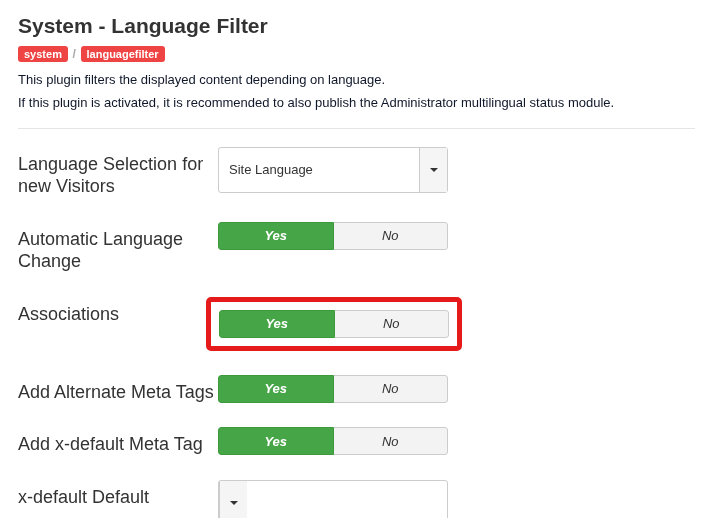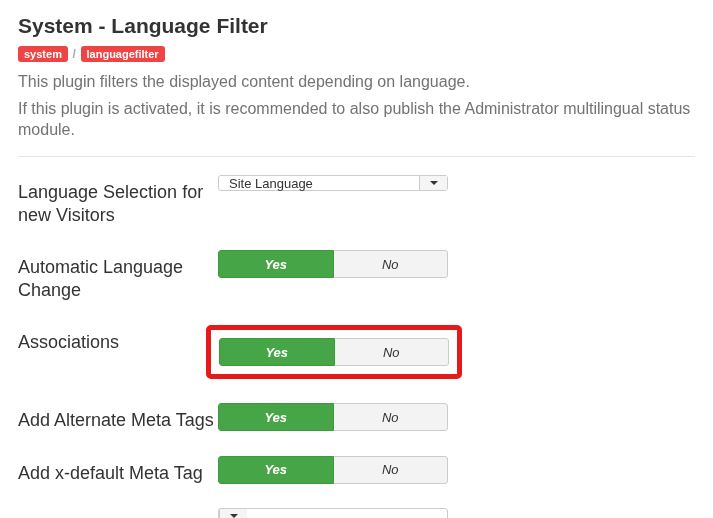--- a/index.html
+++ b/index.html
@@ -22,21 +22,21 @@
   .tag {
     display: inline-block;
     background: #ef4444;
     color: #fff;
     font-size: 11px;
     font-weight: 700;
     padding: 2px 6px;
     border-radius: 3px;
   }
   .slash { display:inline-block; color:#aaa; font-weight:700; margin:0 1px; font-size:12px; }
-  .desc p { margin: 6px 0; font-size: 16px; color:#737373; line-height:1.3; }
+  .desc p { margin: 6px 0; font-size: 13px; color:#0f172a; line-height:1.3; }
   .desc p.bold { font-weight:700; }
   hr.sep {
     border: none;
     border-top: 1px solid #e5e5e5;
     margin: 16px 0 18px 0;
   }
   .field-row {
     display: flex;
     align-items: flex-start;
     margin-bottom: 24px;
@@ -44,21 +44,21 @@
   .field-label {
     width: 200px;
     padding-top: 6px;
     color: #333;
     font-size: 18px;
     line-height: 1.25;
   }
   .field-control { display:flex; align-items:center; }
   .select-wrap {
     display:flex;
-    height: 16px;
+    height: 46px;
     width: 230px;
     border: 1px solid #ccc;
     border-radius: 3px;
     background: #fff;
   }
   .select-text {
     flex:1;
     padding: 0 10px;
     display:flex;
     align-items:center;

